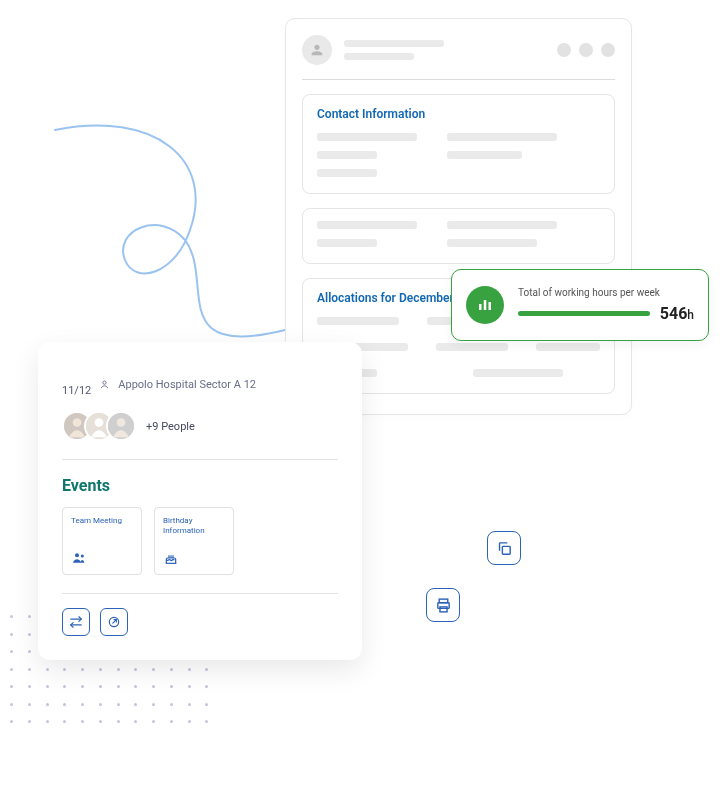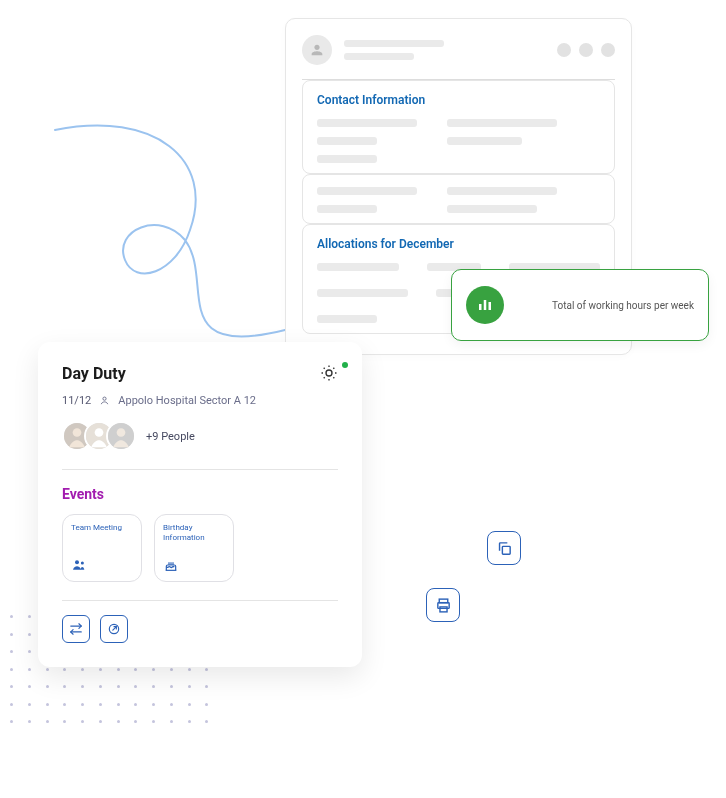--- a/index.html
+++ b/index.html
@@ -69,21 +69,22 @@
   .name-lines { display: flex; flex-direction: column; gap: 6px; }
   .skeleton { background: #eaeaea; border-radius: 3px; }
   .sk-100 { width: 100px; height: 7px; }
   .sk-70 { width: 70px; height: 7px; }
   .header-dots { display: flex; gap: 8px; }
   .header-dots span { width: 14px; height: 14px; border-radius: 50%; background: #e2e2e2; }
 
   .section {
     border: 1px solid #e5e5e5;
     border-radius: 8px;
-    padding: 12px 14px 10px;
+    padding: 12px 14px 16px;
+    margin-top: 14px;
   }
   .section-title {
     font-size: 12px;
     font-weight: 600;
     color: #1268b3;
     margin-bottom: 12px;
   }
   .section-body {
     display: flex;
     gap: 30px;
@@ -112,21 +113,21 @@
     align-items: center;
     padding: 0 14px;
     gap: 14px;
     box-shadow: 0 4px 12px rgba(0,0,0,0.05);
   }
   .stat-icon {
     width: 38px; height: 38px; border-radius: 50%;
     background: #38a240; display: flex; align-items: center; justify-content: center;
   }
   .stat-icon svg { width: 16px; height: 16px; }
-  .stat-info { flex: 1; display: flex; flex-direction: column; gap: 6px; text-align: right; }
+  .stat-info { flex: 1; display: flex; flex-direction: column; gap: 6px; }
   .stat-label { font-size: 10px; color: #555; }
   .stat-row { display: flex; align-items: center; justify-content: space-between; gap: 10px; }
   .stat-bar { flex: 1; height: 5px; background: #38a240; border-radius: 3px; }
   .stat-value { font-size: 16px; font-weight: 700; color: #222; }
   .stat-value small { font-size: 12px; font-weight: 500; }
 
   
   .duty-card {
     position: absolute;
     left: 38px;
@@ -140,42 +141,42 @@
   .duty-top { display:flex; justify-content:space-between; align-items:flex-start; }
   .duty-title { font-size: 16px; font-weight: 700; color: #1c1c1c; }
   .status { position: relative; }
   .sun-icon { width: 18px; height: 18px; color: #333; }
   .status-dot {
     position: absolute; right: -10px; top: -2px;
     width: 6px; height: 6px; border-radius: 50%; background: #22b04a;
   }
   .subline { margin-top: 8px; display: flex; align-items: center; gap: 8px; font-size: 11px; color: #6a6d8a; }
   .subline .small-icon { width: 11px; height: 11px; color: #6a6d8a; }
-  .date-badge { font-size: 11px; color: #565871; }
+  .date-badge { font-size: 11px; color: #565871; margin-top: 12px; }
 
   .people {
     margin-top: 14px; display: flex; align-items: center; gap: 10px;
     padding-bottom: 18px; border-bottom: 1px solid #e4e4e4;
   }
   .avatars { display: flex; }
   .av {
     width: 30px; height: 30px; border-radius: 50%;
     border: 2px solid #fff; margin-left: -8px;
     display: flex; align-items: center; justify-content: center;
     background: #ddd;
   }
   .av:first-child { margin-left: 0; }
   .av svg { width: 30px; height: 30px; }
   .more-people { font-size: 11px; color: #464960; }
 
-  .events-title { font-size: 14px; font-weight: 700; color: #a21caf; margin-top: 16px; margin-bottom: 12px; }
+  .events-title { font-size: 16px; font-weight: 700; color: #0f766e; margin-top: 16px; margin-bottom: 12px; }
   .events-row { display: flex; gap: 12px; padding-bottom: 18px; border-bottom: 1px solid #e4e4e4; }
   .event-card {
     width: 80px; height: 68px;
-    border: 1px solid #e0e0e5; border-radius: 12px;
+    border: 1px solid #e0e0e5; border-radius: 4px;
     padding: 8px; display: flex; flex-direction: column; justify-content: space-between;
   }
   .event-label { font-size: 8px; color: #2c62b8; line-height: 1.3; }
   .event-card .ev-icon { width: 16px; height: 16px; color: #2c62b8; }
 
   .action-row { margin-top: 14px; display: flex; gap: 10px; }
   .icon-btn {
     width: 28px; height: 28px; border-radius: 6px;
     border: 1px solid #2c62b8; display: flex; align-items:center; justify-content:center;
     background: #fff; cursor: pointer;
@@ -362,41 +363,28 @@
 <div class="stat-card">
   <div class="stat-icon">
     <svg viewBox="0 0 16 16">
       <rect x="2" y="7" width="2.5" height="6" fill="white"></rect>
       <rect x="6.75" y="3" width="2.5" height="10" fill="white"></rect>
       <rect x="11.5" y="5" width="2.5" height="8" fill="white"></rect>
     </svg>
   </div>
   <div class="stat-info">
     <div class="stat-label">Total of working hours per week</div>
+    <div class="stat-row">
+      <div class="stat-bar"></div>
+      <div class="stat-value"><span>546</span><small>h</small></div>
+    </div>
   </div>
 </div>
 
 <div class="duty-card">
-  <div class="duty-top">
-    <div class="duty-title">Day Duty</div>
-    <div class="status">
-      <svg class="sun-icon" viewBox="0 0 24 24" fill="none" stroke="currentColor" stroke-width="1.8">
-        <circle cx="12" cy="12" r="4"></circle>
-        <line x1="12" y1="2" x2="12" y2="4"></line>
-          <line x1="12" y1="20" x2="12" y2="22"></line>
-        <line x1="4.9" y1="4.9" x2="6.3" y2="6.3"></line>
-          <line x1="17.7" y1="17.7" x2="19.1" y2="19.1"></line>
-        <line x1="2" y1="12" x2="4" y2="12"></line>
-          <line x1="20" y1="12" x2="22" y2="12"></line>
-        <line x1="4.9" y1="19.1" x2="6.3" y2="17.7"></line>
-          <line x1="17.7" y1="6.3" x2="19.1" y2="4.9"></line>
-      </svg>
-      <span class="status-dot"></span>
-    </div>
-  </div>
   <div class="subline">
     <span class="date-badge">11/12</span>
     <svg class="small-icon" viewBox="0 0 24 24" fill="none" stroke="currentColor" stroke-width="2">
       <circle cx="12" cy="8" r="3.5"></circle>
         <path d="M5 20c1-4 5-5 7-5s6 1 7 5"></path>
     </svg>
     <span>Appolo Hospital Sector A 12</span>
   </div>
 
   <div class="people">

